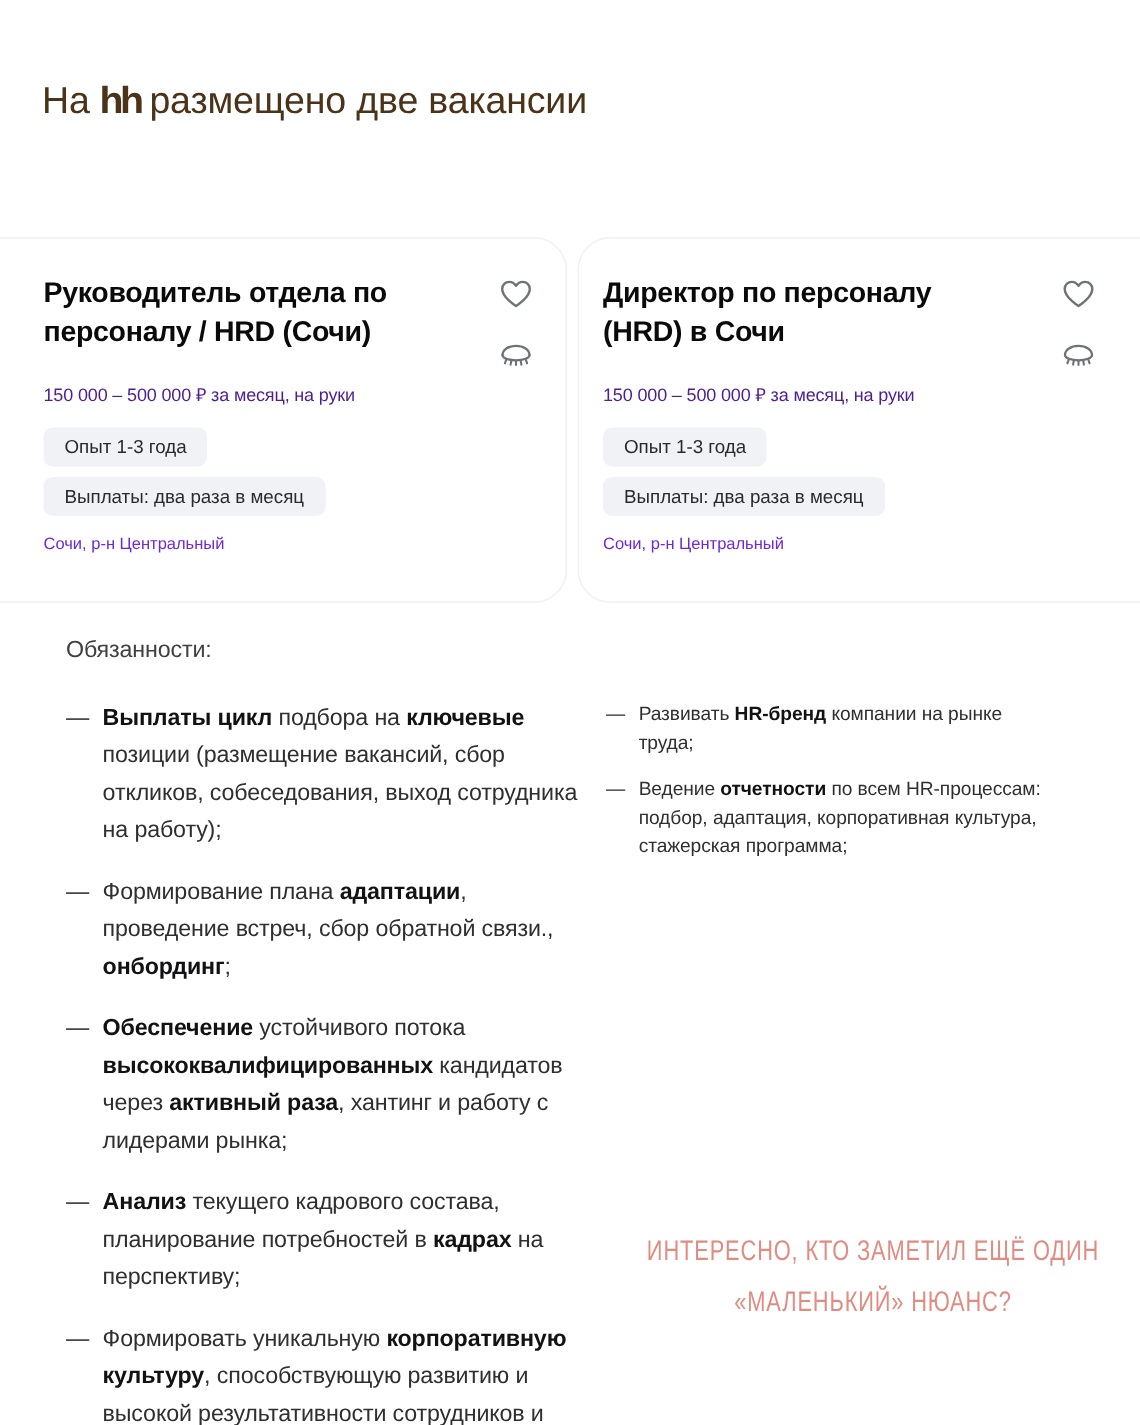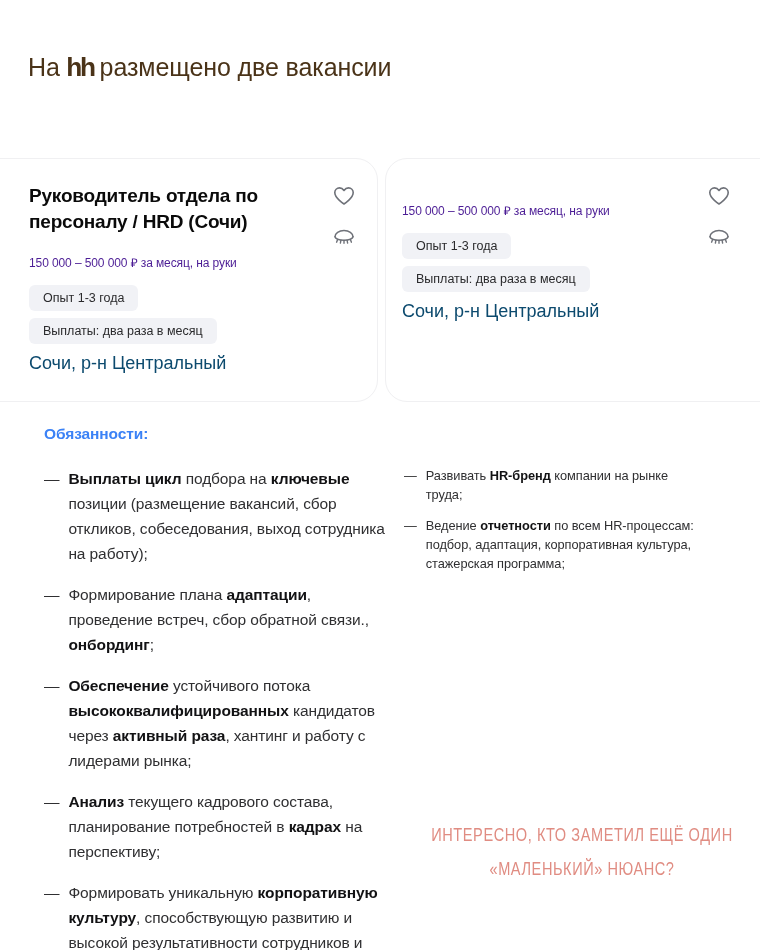--- a/index.html
+++ b/index.html
@@ -100,23 +100,23 @@
     background: #f1f2f6;
     color: #2a2a2c;
     font-size: 12.5px;
     line-height: 16px;
     padding: 5px 14px;
     border-radius: 6px;
     margin-bottom: 7px;
     white-space: nowrap;
   }
   .card-location {
-    font-size: 18px;
+    font-size: 11px;
     line-height: 16px;
-    color: #0c4a6e;
+    color: #6d28d9;
     margin-top: 4px;
   }
 
   .card-actions {
     position: absolute;
     top: 24px;
     right: 20px;
     display: flex;
     flex-direction: column;
     gap: 14px;
@@ -142,22 +142,22 @@
     position: absolute;
     left: 0;
     top: 420px;
     width: 760px;
   }
   .resp-heading {
     position: absolute;
     left: 44px;
     top: 5px;
     font-size: 15.5px;
-    font-weight: 700;
-    color: #3b82f6;
+    font-weight: 400;
+    color: #404040;
     letter-spacing: -0.1px;
   }
 
   .col-left {
     position: absolute;
     left: 44px;
     top: 46px;
     width: 352px;
   }
   .col-right {
@@ -255,20 +255,21 @@
             <path d="M14.1 13.2L14.6 16.1" stroke="#6f7279" stroke-width="1.4" stroke-linecap="round"></path>
             <path d="M17.4 12.4L18.4 15.2" stroke="#6f7279" stroke-width="1.4" stroke-linecap="round"></path>
           </svg>
         </span>
       </div>
     </div>
   </div>
 
   <div class="card card-2">
     <div class="card-inner">
+      <div class="card-title">Директор по персоналу (HRD) в Сочи</div>
       <div class="card-salary">150 000 – 500 000 ₽ за месяц, на руки</div>
       <div class="card-tags">
         <span class="tag">Опыт 1-3 года</span><br>
         <span class="tag">Выплаты: два раза в месяц</span>
       </div>
       <div class="card-location">Сочи, р-н Центральный</div>
 
       <div class="card-actions">
         <span class="icon-btn">
           <svg width="22" height="20" viewBox="0 0 22 20" fill="none" xmlns="http://www.w3.org/2000/svg">

